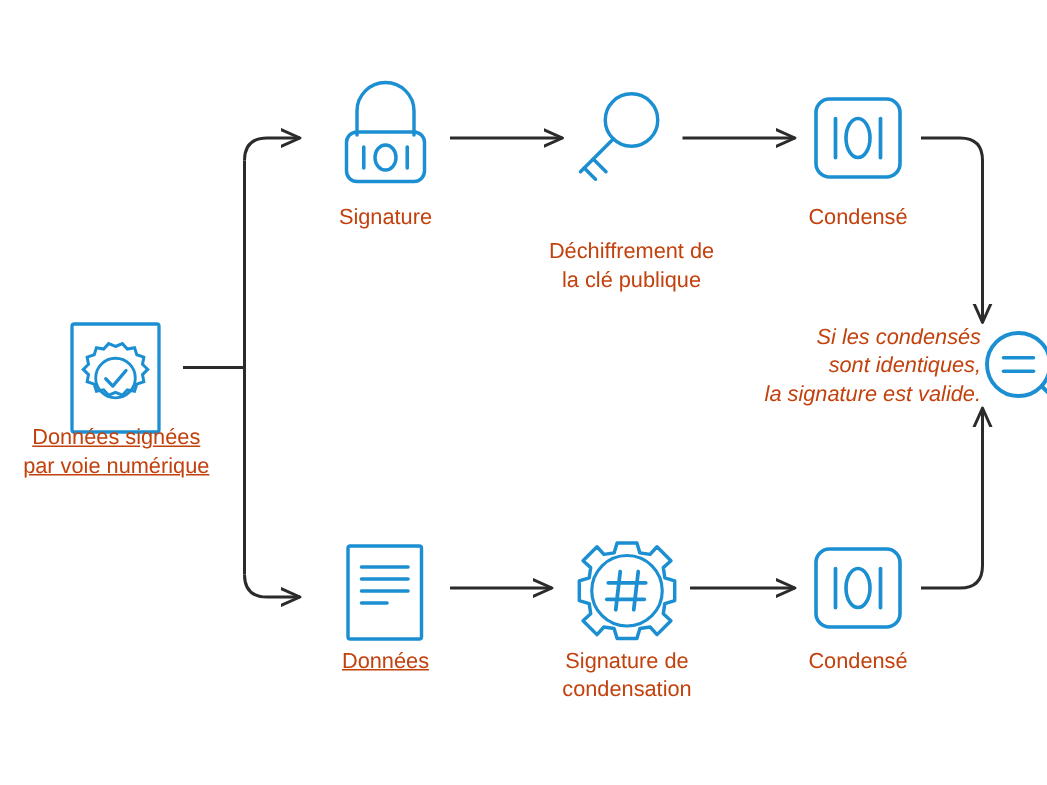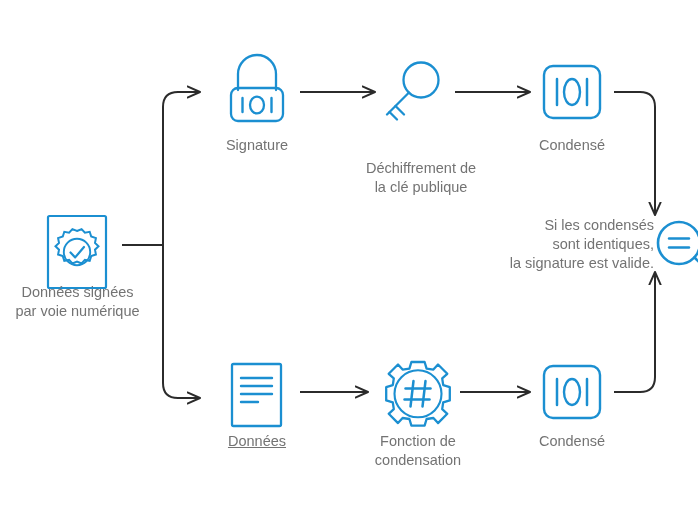--- a/index.html
+++ b/index.html
@@ -7,25 +7,25 @@
     width:698px;height:523px;position:relative;overflow:hidden;
     font-family:"Liberation Sans","DejaVu Sans",sans-serif;
     color:#231f20;
   }
   #diagram-root{position:absolute;inset:0;}
   svg.layer{position:absolute;left:0;top:0;width:698px;height:523px;}
   .lbl{
     position:absolute;
     font-size:14.5px;
     line-height:19px;
-    color:#737373;
+    color:#c2410c;
     text-align:center;
     white-space:pre-line;
   }
-  .lbl-right{text-align:right;}
+  .lbl-right{text-align:right;font-style:italic;}
   .lbl-center{text-align:center;}
 </style>
 </head>
 <body>
 
 <div id="diagram-root">
 
   <svg class="layer" viewBox="0 0 698 523">
     <defs>
       <marker id="arrowhead" viewBox="0 0 10 10" refX="9" refY="5" markerWidth="7" markerHeight="7" orient="auto-start-reverse">
@@ -135,33 +135,33 @@
     <g fill="none" stroke="#1b8fd1" stroke-width="2.6" stroke-linecap="round">
       <circle cx="679" cy="243" r="21"></circle>
       <path d="M 694.5 257.5 L 712 275"></path>
       <g stroke-width="2.4">
         <path d="M 669 238.5 L 689 238.5"></path>
         <path d="M 669 247.5 L 689 247.5"></path>
       </g>
     </g>
   </svg>
 
-  <div class="lbl lbl-center" style="left:0px;top:283px;width:155px;">Données signées
+  <div class="lbl lbl-center" style="left:0px;top:283px;width:155px;text-decoration:underline;">Données signées
 par voie numérique</div>
 
   <div class="lbl lbl-center" style="left:192px;top:136px;width:130px;">Signature</div>
 
   <div class="lbl lbl-center" style="left:337px;top:136px;width:168px;margin-top:23px;">Déchiffrement de
 la clé publique</div>
 
   <div class="lbl lbl-center" style="left:507px;top:136px;width:130px;">Condensé</div>
 
   <div class="lbl lbl-center" style="left:192px;top:432px;width:130px;text-decoration:underline;">Données</div>
 
-  <div class="lbl lbl-center" style="left:337px;top:432px;width:162px;">Fonction de
+  <div class="lbl lbl-center" style="left:337px;top:432px;width:162px;">Signature de
 condensation</div>
 
   <div class="lbl lbl-center" style="left:507px;top:432px;width:130px;">Condensé</div>
 
   <div class="lbl lbl-right" style="left:432px;top:216px;width:222px;">Si les condensés
 sont identiques,
 la signature est valide.</div>
 
 </div>
 

